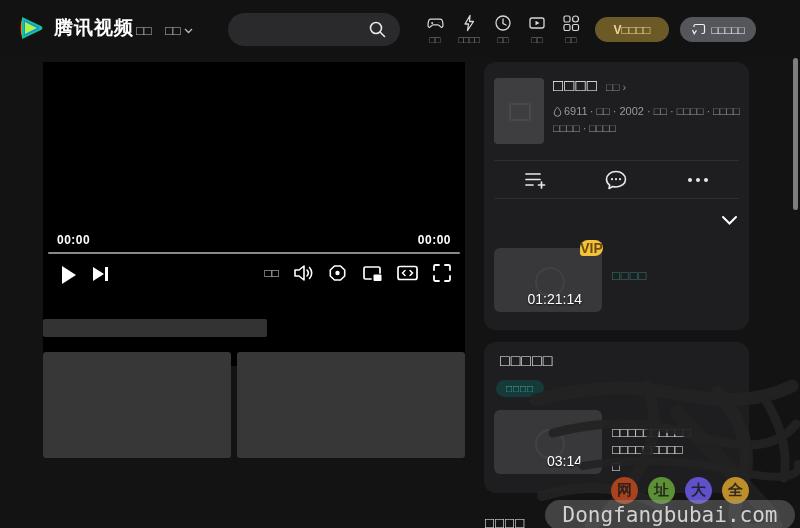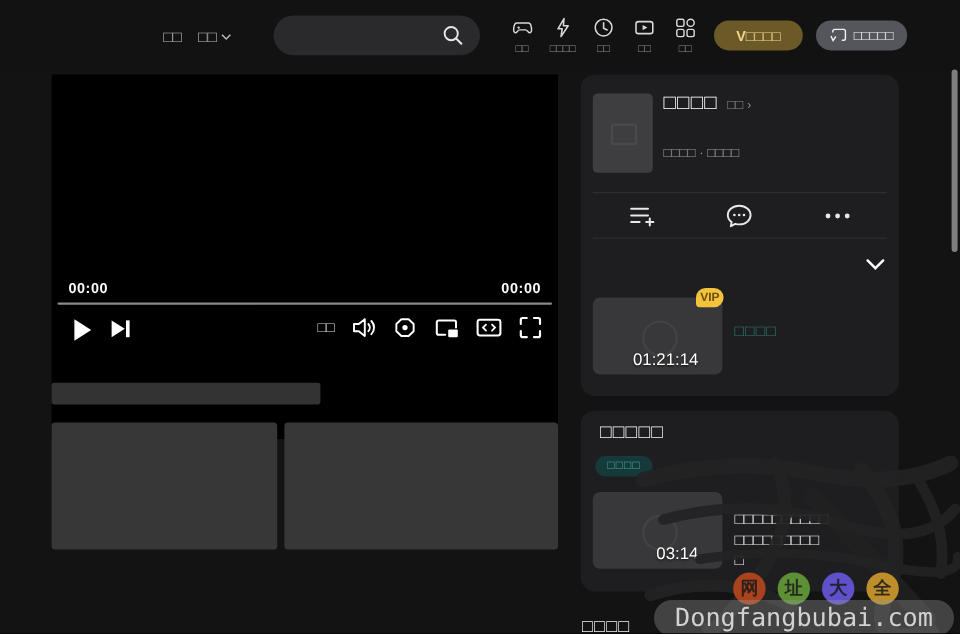--- a/index.html
+++ b/index.html
@@ -51,21 +51,21 @@
   .actions{position:absolute;left:10px;right:10px;top:104px;height:28px;display:flex;align-items:center;justify-content:space-around;}
   .actions .act{cursor:pointer;}
   .tabs{position:absolute;left:10px;top:150px;width:228px;height:24px;overflow:hidden;white-space:nowrap;}
   .tab{display:inline-block;margin-right:14px;font-size:15px;color:#7d7d7d;cursor:pointer;letter-spacing:1px;}
   .tab.sel{color:#ffffff;}
   .tabs-chevron{position:absolute;right:11px;top:153px;cursor:pointer;}
   .thumb{position:absolute;background:#38383a;border-radius:6px;cursor:pointer;}
   .thumb:after{content:"";position:absolute;left:41px;top:19px;width:26px;height:26px;border:2px solid rgba(255,255,255,.05);border-radius:50%;}
   .ep-thumb{left:10px;top:186px;width:108px;height:64px;}
   .vip-badge{position:absolute;top:-8px;right:-1px;width:23px;height:16px;background:#f5c23c;border-radius:8px 8px 8px 3px;
-             color:#6b4e0e;font-size:10px;font-weight:bold;display:flex;align-items:center;justify-content:center;}
+             color:#6b4e0e;font-size:14px;font-weight:bold;display:flex;align-items:center;justify-content:center;}
   .dur{position:absolute;right:20px;bottom:5px;color:#ffffff;font-size:14px;text-shadow:0 1px 2px rgba(0,0,0,.8);}
   .ep-title{position:absolute;left:128px;top:206px;color:#2c7d72;font-size:13px;letter-spacing:1px;cursor:pointer;}
   .rec-heading{position:absolute;left:16px;top:10px;color:#f0f0f0;font-size:16px;font-weight:bold;letter-spacing:1px;}
   .rec-tag{position:absolute;left:12px;top:38px;padding:3px 10px;border-radius:10px;background:#16393a;color:#3fa99a;font-size:10px;letter-spacing:1px;cursor:pointer;}
   .rec-thumb{left:10px;top:68px;width:108px;height:64px;}
   .rec-title{position:absolute;left:128px;top:82px;width:120px;color:#e6e6e6;font-size:13px;line-height:17px;cursor:pointer;}
   .next-heading{position:absolute;left:485px;top:514px;color:#ededed;font-size:15px;font-weight:bold;letter-spacing:1px;}
   
   .wm{position:absolute;left:528px;top:378px;width:272px;height:150px;pointer-events:none;}
   .wm-circles{position:absolute;left:83px;top:99px;display:flex;gap:10px;}
@@ -76,20 +76,31 @@
            font-family:"DejaVu Sans Mono","Liberation Mono",monospace;}
   
   .scrollbar{position:absolute;right:2px;top:58px;width:5px;height:152px;background:#7f7f7f;border-radius:3px;cursor:pointer;}
 </style>
 </head>
 <body>
 
 <div id="app">
 
   <div class="header">
+    <div class="logo">
+      <span>
+        <svg width="30" height="30" viewBox="0 0 30 30">
+          <path d="M7 5 C4 6 4 24 7 25 L12 22 L12 8 Z" fill="#ff7a00"></path>
+          <path d="M6 4 L25 13 C27 14 27 16 25 17 L6 26 Z" fill="#14c2a3"></path>
+          <path d="M8 7 L23 14 L23 16 L8 23 Z" fill="#0f6eff" opacity=".55"></path>
+          <path d="M9 9 L21 15 L9 21 Z" fill="#aef24a"></path>
+        </svg>
+      </span>
+      <span class="brand">腾讯视频</span>
+    </div>
 
     <div class="nav-item nav1">
       <span>□□</span>
     </div>
     <div class="nav-item nav2">
       <span>□□</span>
       <span>
         <svg width="9" height="6" viewBox="0 0 9 6">
             <path d="M1 1 L4.5 4.5 L8 1" stroke="#b9b9b9" stroke-width="1.3" fill="none"></path>
           </svg>
@@ -219,20 +230,29 @@
 
   <div class="skel-bar"></div>
   <div class="skel-a"></div>
   <div class="skel-b"></div>
 
   <div class="card card1">
     <div class="poster"></div>
     <div class="info-title-row">
       <span class="info-title">□□□□</span>
       <span class="info-link">□□ ›</span>
+    </div>
+    <div class="meta meta1">
+      <span>
+        <svg width="9" height="11" viewBox="0 0 9 11">
+            <path d="M4.5 1 C4.5 1 1.2 4.8 1.2 7 A3.3 3.3 0 0 0 7.8 7 C7.8 4.8 4.5 1 4.5 1 Z" stroke="#9a9a9a" stroke-width="1" fill="none"></path>
+          </svg>
+      </span>
+      <span>6911</span>
+      <span> · □□ · 2002 · □□ · □□□□ · □□□□</span>
     </div>
     <div class="meta meta2">
       <span>□□□□ · □□□□</span>
     </div>
 
     <div class="divider dv1"></div>
 
     <div class="actions">
       <span class="act">
         <svg width="24" height="20" viewBox="0 0 24 20">

